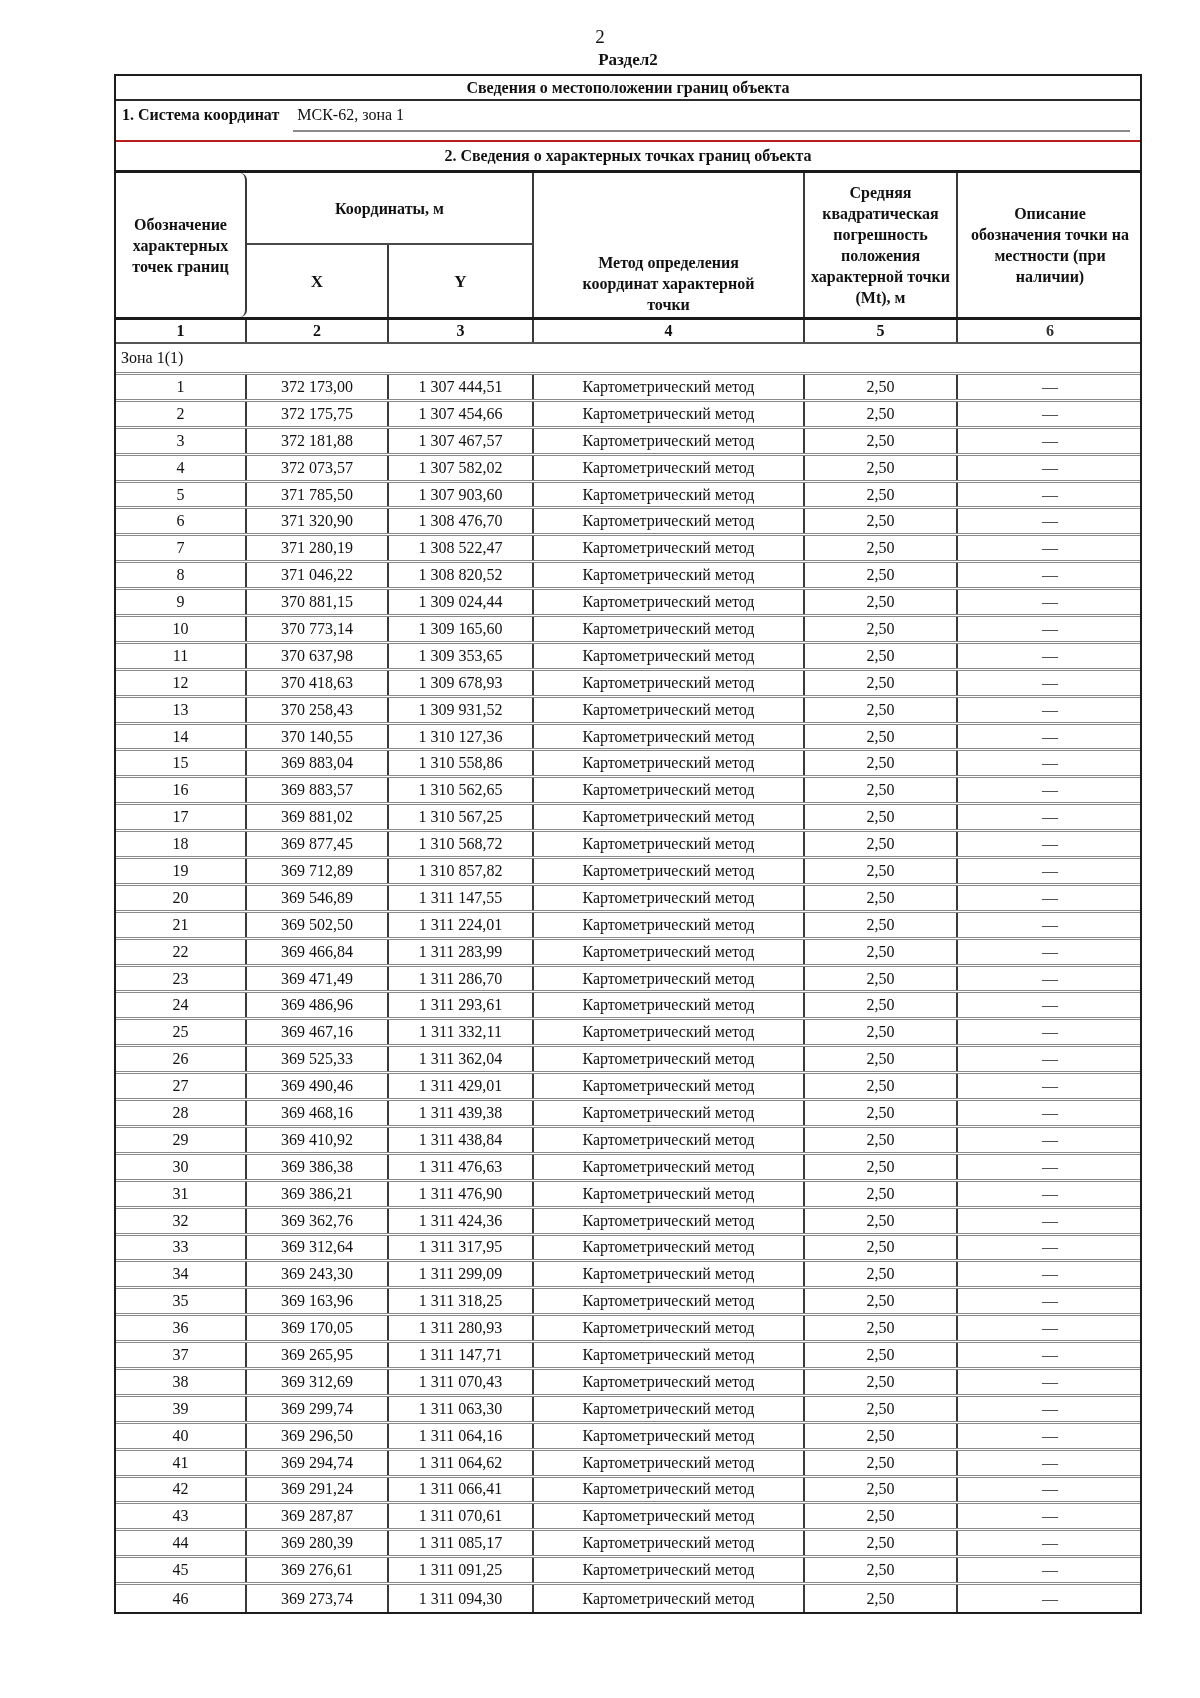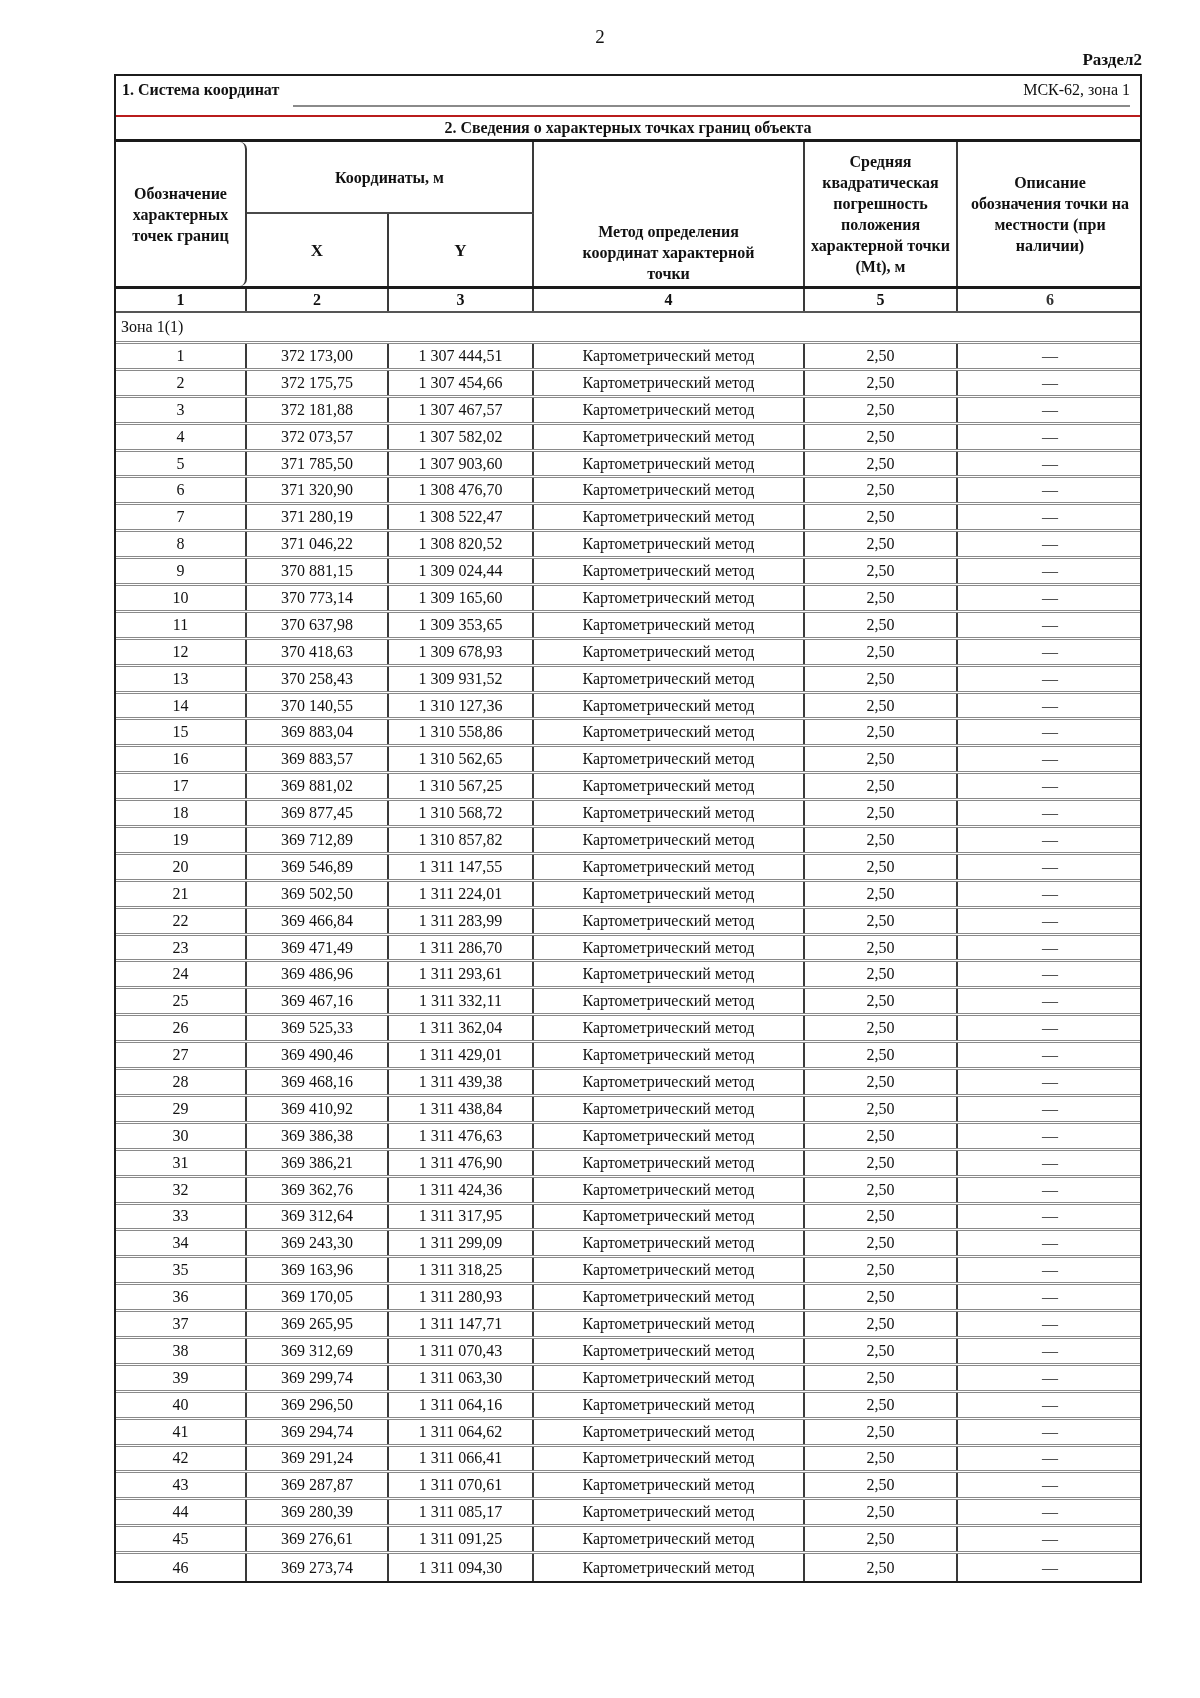--- a/index.html
+++ b/index.html
@@ -8,21 +8,21 @@
     font-family:"Liberation Serif","DejaVu Serif",serif;
     color:#111;position:relative;
   }
   *{box-sizing:border-box;}
 
   .page-num{
     width:1200px;text-align:center;padding-top:26px;
     font-size:19px;line-height:22px;
   }
   .section-title{
-    width:1028px;margin-left:114px;text-align:right;
+    width:1028px;margin-left:114px;text-align:center;
     font-weight:bold;font-size:17px;line-height:20px;margin-top:2px;
   }
 
   .doc-table{
     width:1028px;margin-left:114px;margin-top:4px;
     border:2px solid #1c1c1c;
     font-size:16px;
   }
 
   
@@ -30,25 +30,25 @@
     height:25px;display:flex;align-items:center;justify-content:center;
     font-weight:bold;border-bottom:2px solid #2a2a2a;
   }
   .row-coordsys{
     height:41px;display:flex;border-bottom:2px solid #b91c1c;
     padding-left:6px;
   }
   .cs-label{font-weight:bold;padding-top:5px;white-space:nowrap;}
   .cs-fill{
     flex:1;margin:0 10px 0 14px;height:31px;
-    border-bottom:2px solid #8a8a8a;padding-top:5px;text-align:right;
+    border-bottom:2px solid #8a8a8a;padding-top:5px;
   }
   .cs-value{padding-left:4px;white-space:nowrap;}
   .row-subtitle{
-    height:25px;display:flex;align-items:center;justify-content:center;
+    height:31px;display:flex;align-items:center;justify-content:center;
     font-weight:bold;border-bottom:3px solid #1a1a1a;
   }
 
   
   .grid6{display:grid;grid-template-columns:131px 142px 145px 271px 153px 184px;}
 
   
   .thead{grid-template-rows:72px 72px;border-bottom:3px solid #1a1a1a;}
   .hc{
     display:flex;align-items:center;justify-content:center;text-align:center;
@@ -90,20 +90,21 @@
   .c6{grid-column:6;color:#333;}
 </style>
 </head>
 <body>
 
 <div class="page-num">2</div>
 <div class="section-title">Раздел2</div>
 
 <div class="doc-table">
 
+  <div class="row-title">Сведения о местоположении границ объекта</div>
 
   <div class="row-coordsys">
     <span class="cs-label">1. Система координат</span>
     <div class="cs-fill">
       <span class="cs-value">МСК-62, зона 1</span>
     </div>
   </div>
 
   <div class="row-subtitle">2. Сведения о характерных точках границ объекта</div>
 

